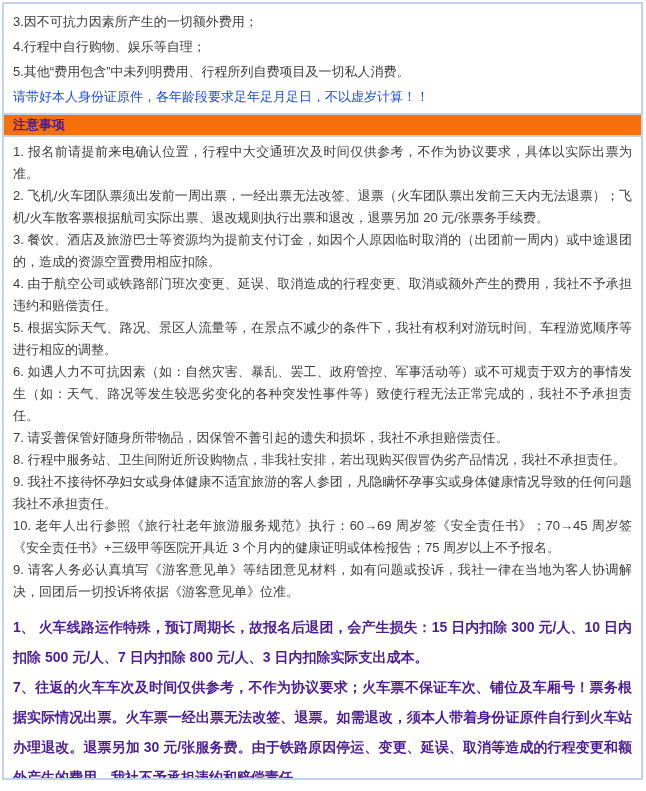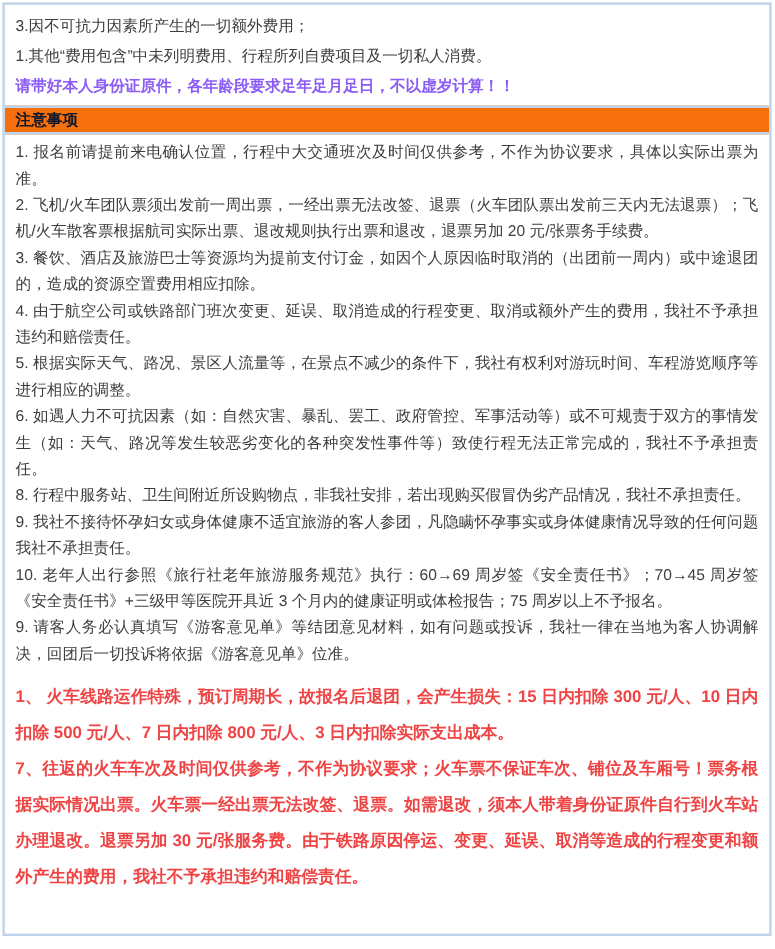--- a/index.html
+++ b/index.html
@@ -18,72 +18,74 @@
     overflow: hidden;
   }
   .top-section {
     padding: 5px 22px 0 9px;
     font-size: 13px;
     line-height: 25px;
     color: #3D3D3D;
   }
   .top-section p { margin: 0; }
   .warning-line {
-    color: #8b5cf6;
-    font-weight: bold;
+    color: #1d4ed8;
+    font-weight: normal;
   }
   .notice-header {
     margin-top: 4px;
     background: #F7700E;
     border-top: 2px solid #BFD4EC;
     border-bottom: 2px solid #BFD4EC;
-    color: #0f172a;
+    color: #4c1d95;
     font-weight: bold;
     font-size: 13px;
     padding: 1px 9px 2px 9px;
     line-height: 17px;
   }
   .notes-section {
     padding: 4px 9px 0 9px;
     font-size: 13px;
     line-height: 22px;
     color: #3D3D3D;
     text-align: justify;
   }
   .notes-section p { margin: 0; }
   .train-section {
     padding: 9px 9px 0 9px;
     font-size: 14px;
     line-height: 30px;
-    color: #ef4444;
+    color: #4c1d95;
     font-weight: bold;
     text-align: justify;
   }
   .train-section p { margin: 0; }
 </style>
 </head>
 <body>
 
 <div class="panel">
 
   <section class="top-section">
     <p>3.因不可抗力因素所产生的一切额外费用；</p>
-    <p>1.其他“费用包含”中未列明费用、行程所列自费项目及一切私人消费。</p>
+    <p>4.行程中自行购物、娱乐等自理；</p>
+    <p>5.其他“费用包含”中未列明费用、行程所列自费项目及一切私人消费。</p>
     <p class="warning-line">请带好本人身份证原件，各年龄段要求足年足月足日，不以虚岁计算！！</p>
   </section>
 
   <div class="notice-header">注意事项</div>
 
   <section class="notes-section">
     <p>1. 报名前请提前来电确认位置，行程中大交通班次及时间仅供参考，不作为协议要求，具体以实际出票为准。</p>
     <p>2. 飞机/火车团队票须出发前一周出票，一经出票无法改签、退票（火车团队票出发前三天内无法退票）；飞机/火车散客票根据航司实际出票、退改规则执行出票和退改，退票另加 20 元/张票务手续费。</p>
     <p>3. 餐饮、酒店及旅游巴士等资源均为提前支付订金，如因个人原因临时取消的（出团前一周内）或中途退团的，造成的资源空置费用相应扣除。</p>
     <p>4. 由于航空公司或铁路部门班次变更、延误、取消造成的行程变更、取消或额外产生的费用，我社不予承担违约和赔偿责任。</p>
     <p>5. 根据实际天气、路况、景区人流量等，在景点不减少的条件下，我社有权利对游玩时间、车程游览顺序等进行相应的调整。</p>
     <p>6. 如遇人力不可抗因素（如：自然灾害、暴乱、罢工、政府管控、军事活动等）或不可规责于双方的事情发生（如：天气、路况等发生较恶劣变化的各种突发性事件等）致使行程无法正常完成的，我社不予承担责任。</p>
+    <p>7. 请妥善保管好随身所带物品，因保管不善引起的遗失和损坏，我社不承担赔偿责任。</p>
     <p>8. 行程中服务站、卫生间附近所设购物点，非我社安排，若出现购买假冒伪劣产品情况，我社不承担责任。</p>
     <p>9. 我社不接待怀孕妇女或身体健康不适宜旅游的客人参团，凡隐瞒怀孕事实或身体健康情况导致的任何问题我社不承担责任。</p>
     <p>10. 老年人出行参照《旅行社老年旅游服务规范》执行：60→69 周岁签《安全责任书》；70→45 周岁签《安全责任书》+三级甲等医院开具近 3 个月内的健康证明或体检报告；75 周岁以上不予报名。</p>
     <p>9. 请客人务必认真填写《游客意见单》等结团意见材料，如有问题或投诉，我社一律在当地为客人协调解决，回团后一切投诉将依据《游客意见单》位准。</p>
   </section>
 
   <section class="train-section">
     <p>1、 火车线路运作特殊，预订周期长，故报名后退团，会产生损失：15 日内扣除 300 元/人、10 日内扣除 500 元/人、7 日内扣除 800 元/人、3 日内扣除实际支出成本。</p>
     <p>7、往返的火车车次及时间仅供参考，不作为协议要求；火车票不保证车次、铺位及车厢号！票务根据实际情况出票。火车票一经出票无法改签、退票。如需退改，须本人带着身份证原件自行到火车站办理退改。退票另加 30 元/张服务费。由于铁路原因停运、变更、延误、取消等造成的行程变更和额外产生的费用，我社不予承担违约和赔偿责任。</p>
 

